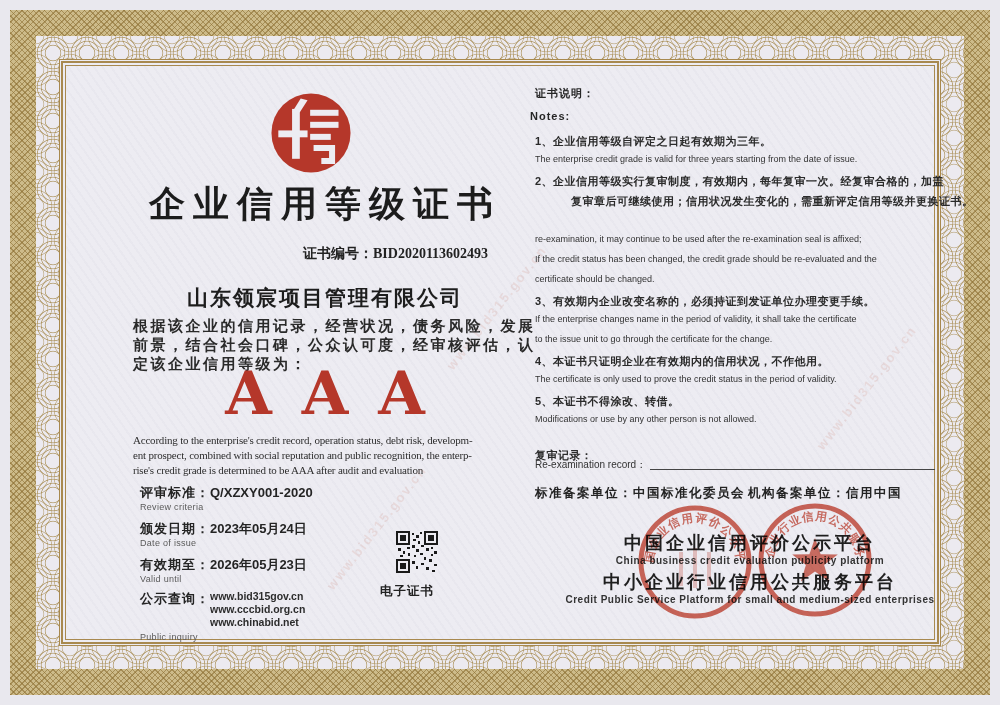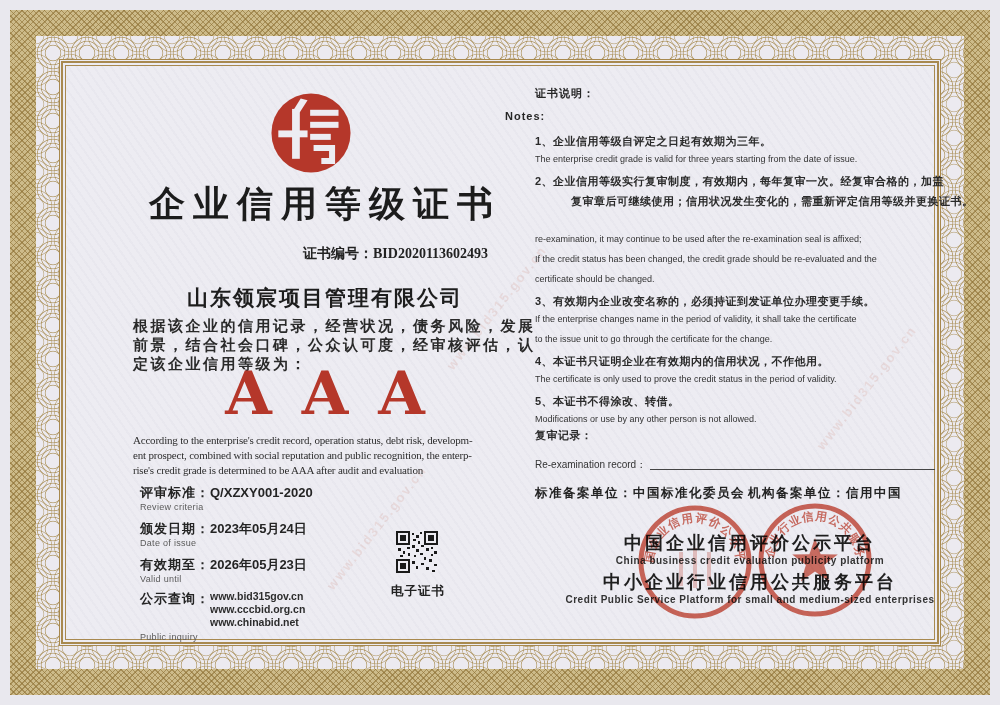--- a/index.html
+++ b/index.html
@@ -34,21 +34,21 @@
   .title-en{font-family:"DejaVu Sans Mono",monospace;font-size:14px;letter-spacing:1px;color:#2a2a2a;text-align:center;white-space:nowrap;}
   .cert-no{font-family:"Liberation Serif",serif;font-size:14px;font-weight:bold;color:#222;white-space:nowrap;}
   .company{font-size:21px;font-weight:bold;letter-spacing:2px;text-align:center;white-space:nowrap;color:#1d1d1d;}
   .stmt-zh{font-size:15px;font-weight:600;letter-spacing:2.5px;line-height:19px;color:#2a2a2a;white-space:nowrap;}
   .grade{font-family:"DejaVu Serif",serif;font-size:60px;font-weight:600;letter-spacing:30px;color:#b5372a;text-align:center;text-indent:30px;}
   .stmt-en{font-family:"Liberation Serif",serif;font-size:11px;letter-spacing:-0.2px;line-height:15px;color:#2e2e2e;white-space:nowrap;}
   .fld-label{font-size:13px;font-weight:bold;letter-spacing:1px;color:#242424;}
   .fld-value{font-size:13px;font-weight:600;color:#242424;}
   .fld-sub{font-size:9px;color:#5a5a5a;letter-spacing:.3px;}
   .url{font-size:10.5px;font-weight:600;color:#2c2c2c;line-height:13px;}
-  .qr-label{font-size:12.5px;font-weight:bold;letter-spacing:1px;color:#222;text-align:center;}
+  .qr-label{font-size:12.5px;font-weight:bold;letter-spacing:1px;color:#222;}
   
   .note-h{font-size:11px;font-weight:600;letter-spacing:1px;color:#262626;}
   .nl{position:absolute;left:0;white-space:nowrap;}
   .nl.zh{font-size:11px;letter-spacing:.5px;color:#2a2a2a;font-weight:600;}
   .nl.en{font-size:9px;color:#333;letter-spacing:0;}
   .rec-underline{position:absolute;border-bottom:1px solid #444;}
   .filing{font-size:12.5px;font-weight:bold;letter-spacing:1.5px;color:#232323;white-space:nowrap;}
   .plat-zh{font-size:18px;font-weight:bold;letter-spacing:3px;color:#1e1e1e;text-align:center;white-space:nowrap;}
   .plat-en{font-size:10px;font-weight:600;letter-spacing:.5px;color:#333;text-align:center;white-space:nowrap;}
   .stamp{mix-blend-mode:multiply;opacity:.92;}
@@ -157,38 +157,38 @@
         <rect x="25" y="32" width="3" height="2"></rect>
         <rect x="30" y="36" width="3" height="3"></rect>
       <rect x="36" y="39" width="3" height="2"></rect>
         <rect x="18" y="24" width="2" height="2"></rect>
         <rect x="35" y="23" width="2" height="2"></rect>
     </g>
   </svg>
   <div class="abs qr-label" style="left:380px;top:583px;width:76px;">电子证书</div>
 
   <div class="abs note-h" style="left:535px;top:86px;">证书说明：</div>
-  <div class="abs note-h" style="left:505px;top:110px;">Notes:</div>
+  <div class="abs note-h" style="left:530px;top:110px;">Notes:</div>
 
   <div class="abs" style="left:535px;top:134px;width:405px;height:305px;">
     <div class="nl zh" style="top:0px;">1、企业信用等级自评定之日起有效期为三年。</div>
     <div class="nl en" style="top:20px;">The enterprise credit grade is valid for three years starting from the date of issue.</div>
     <div class="nl zh" style="top:40px;">2、企业信用等级实行复审制度，有效期内，每年复审一次。经复审合格的，加盖</div>
     <div class="nl zh" style="top:60px;margin-left:36px;">复审章后可继续使用；信用状况发生变化的，需重新评定信用等级并更换证书。</div>
     <div class="nl en" style="top:100px;">re-examination, it may continue to be used after the re-examination seal is affixed;</div>
     <div class="nl en" style="top:120px;">If the credit status has been changed, the credit grade should be re-evaluated and the</div>
     <div class="nl en" style="top:140px;">certificate should be changed.</div>
     <div class="nl zh" style="top:160px;">3、有效期内企业改变名称的，必须持证到发证单位办理变更手续。</div>
     <div class="nl en" style="top:180px;">If the enterprise changes name in the period of validity, it shall take the certificate</div>
     <div class="nl en" style="top:200px;">to the issue unit to go through the certificate for the change.</div>
     <div class="nl zh" style="top:220px;">4、本证书只证明企业在有效期内的信用状况，不作他用。</div>
     <div class="nl en" style="top:240px;">The certificate is only used to prove the credit status in the period of validity.</div>
     <div class="nl zh" style="top:260px;">5、本证书不得涂改、转借。</div>
     <div class="nl en" style="top:280px;">Modifications or use by any other person is not allowed.</div>
-    <div class="nl zh" style="top:294px;">复审记录：</div>
+    <div class="nl zh" style="top:314px;">复审记录：</div>
     <div class="nl en" style="top:324px;font-size:10px;">Re-examination record：</div>
   </div>
   <div class="rec-underline" style="left:650px;top:469px;width:285px;"></div>
 
   <div class="abs filing" style="left:535px;top:485px;">
     <span>标准备案单位：</span><span>中国标准化委员会</span>
   </div>
   <div class="abs filing" style="left:748px;top:485px;">
     <span>机构备案单位：</span><span>信用中国</span>
   </div>

